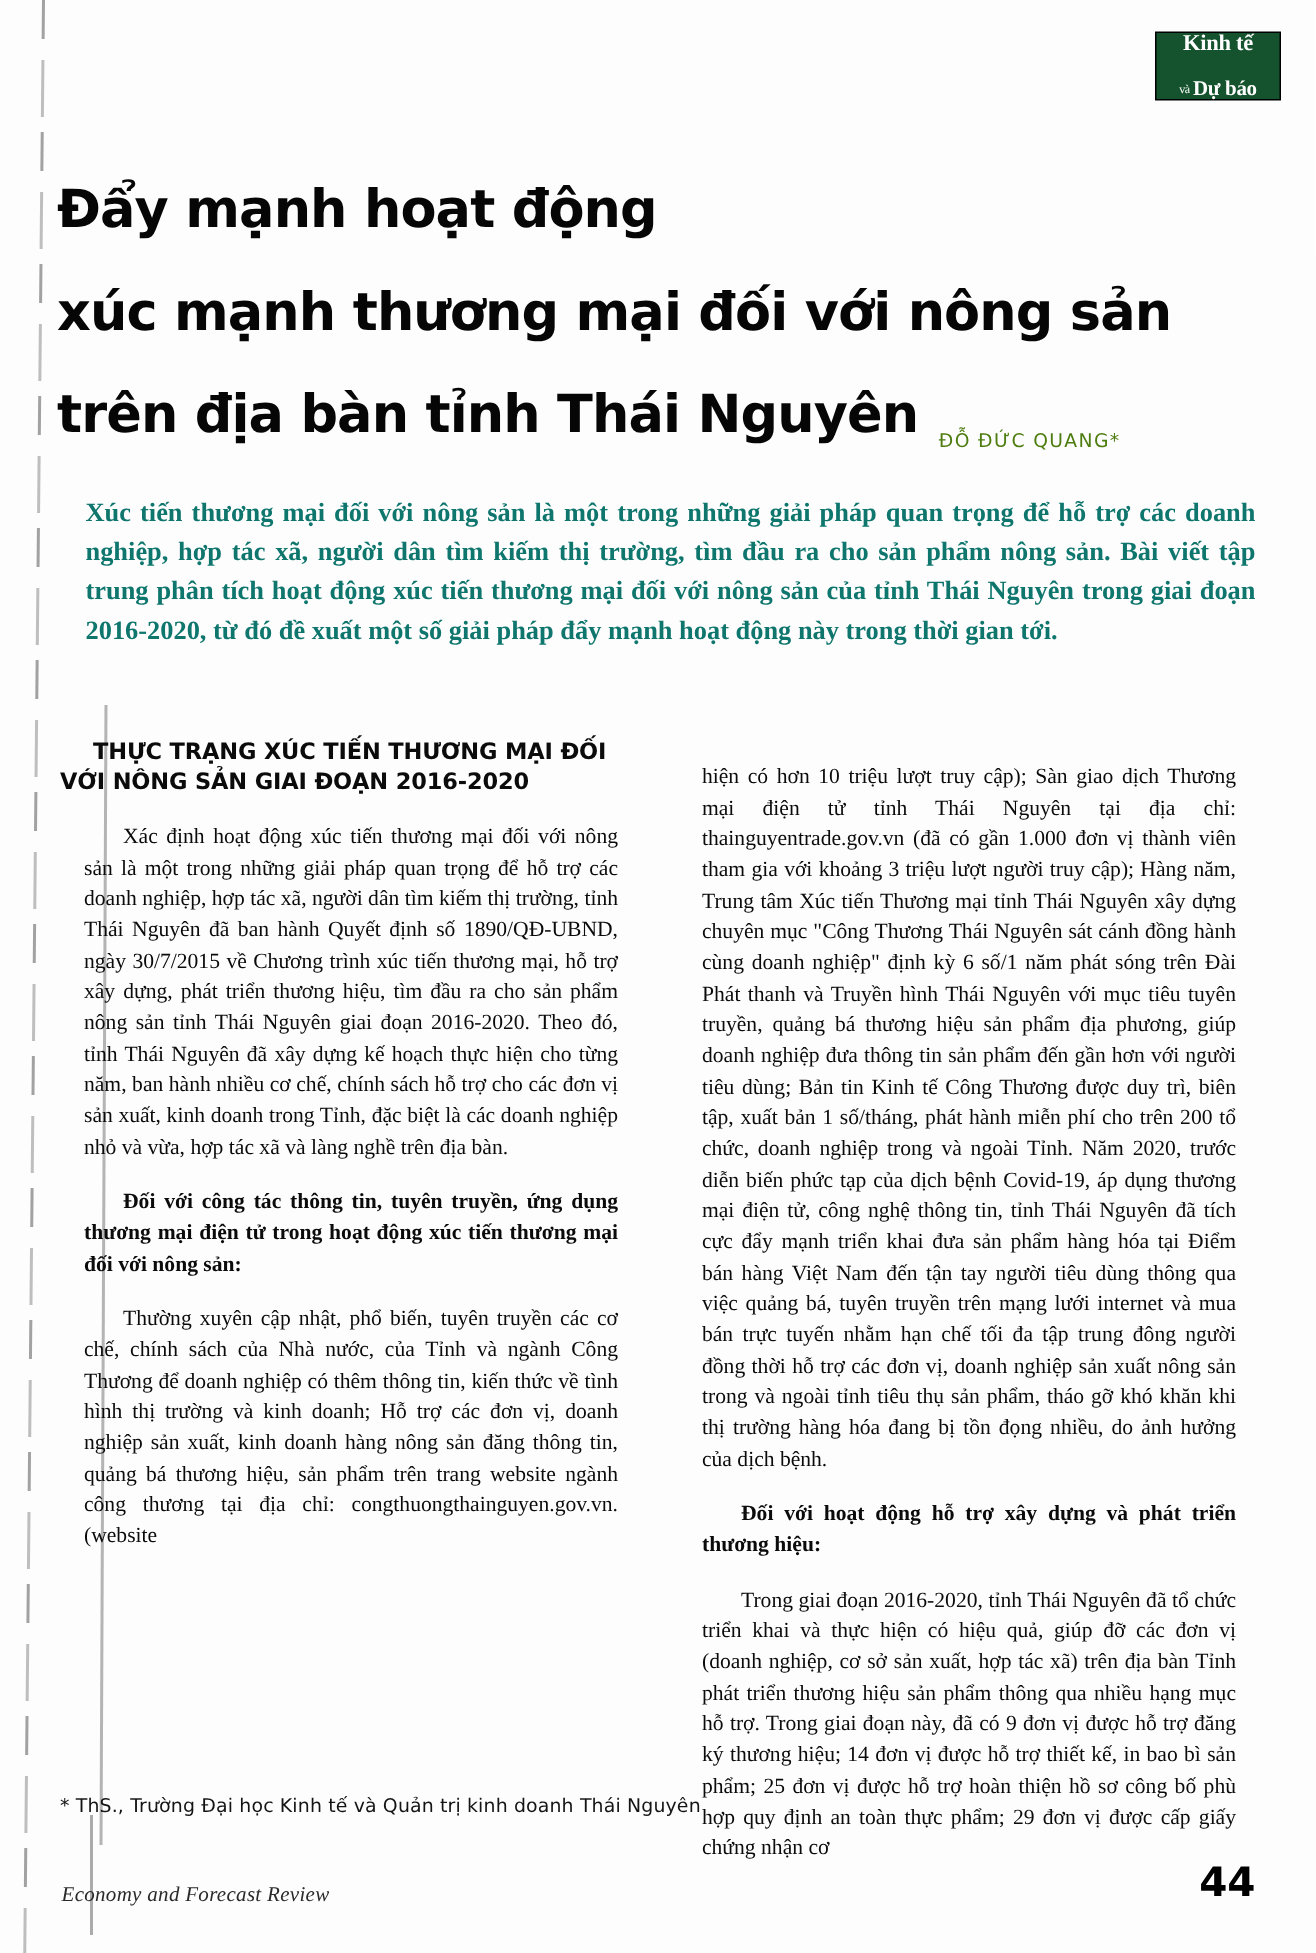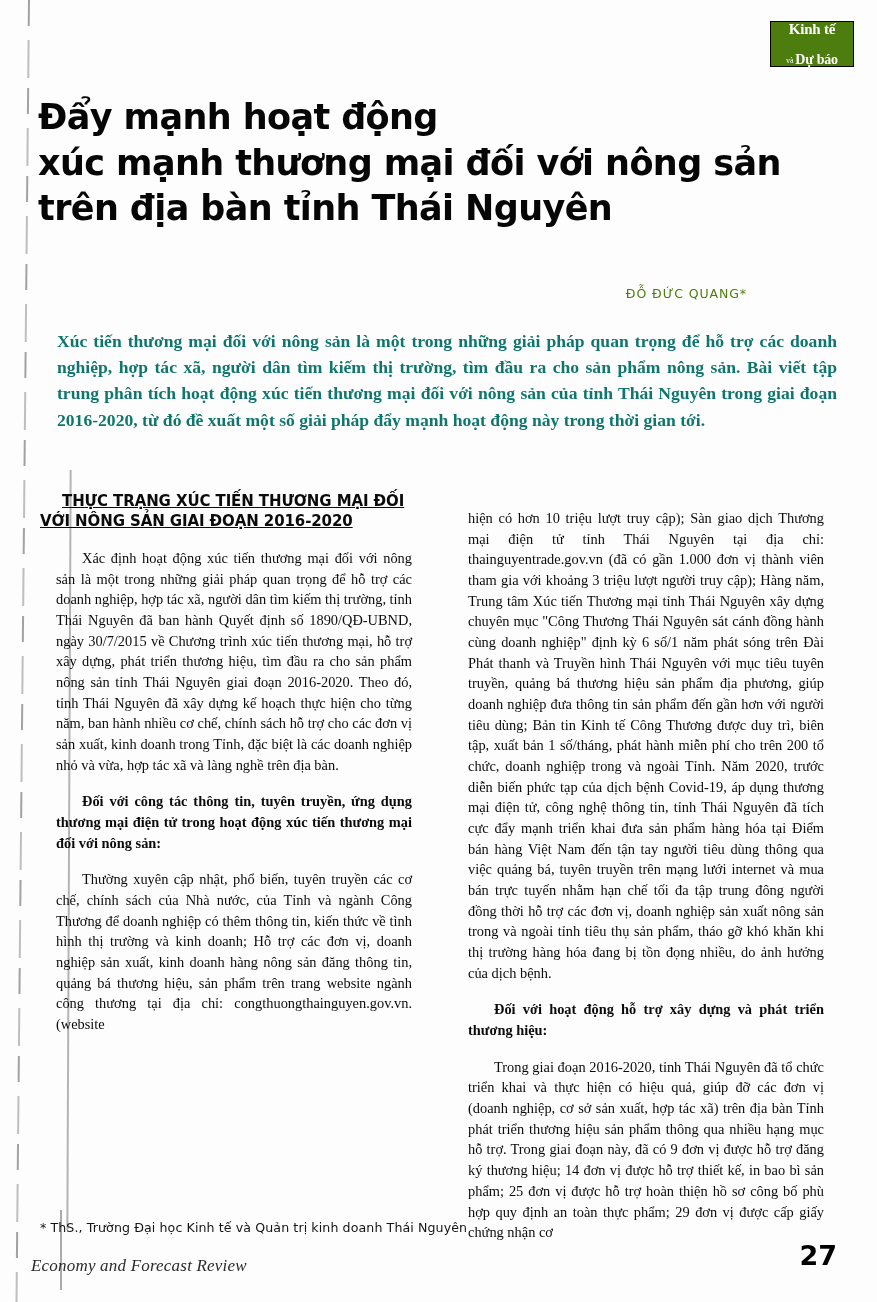--- a/index.html
+++ b/index.html
@@ -63,21 +63,21 @@
     pointer-events: none;
   }
 
   
   .logo-badge {
     position: absolute;
     right: 24px;
     top: 22px;
     width: 82px;
     height: 44px;
-    background: #4d7c0f;
+    background: #14532d;
     color: #ffffff;
     display: flex;
     flex-direction: column;
     align-items: center;
     justify-content: center;
     line-height: 1;
     box-shadow: 0 0 0 1px #000;
   }
   .logo-line1 {
     font-family: "Liberation Serif", serif;
@@ -108,20 +108,21 @@
     width: 790px;
   }
   .title-line {
     font-family: "DejaVu Sans", "Liberation Sans", sans-serif;
     font-weight: bold;
     font-size: 35px;
     line-height: 1.30;
     letter-spacing: -0.6px;
     color: #060606;
     white-space: nowrap;
+    margin-top: 23px;
   }
 
   .byline {
     position: absolute;
     right: 130px;
     top: 286px;
     font-family: "DejaVu Sans", "Liberation Sans", sans-serif;
     font-size: 12.5px;
     letter-spacing: 0.9px;
     color: #4d7c0f;
@@ -162,47 +163,45 @@
     font-family: "DejaVu Sans", "Liberation Sans", sans-serif;
     font-weight: bold;
     font-size: 15px;
     line-height: 1.33;
     text-align: left;
     letter-spacing: -0.1px;
     margin: 0 0 6px 0;
   }
   .sec-head.indent-first {
     text-indent: 22px;
-    text-decoration: underline;
   }
   p.body {
     margin: 16px;
     text-indent: 26px;
   }
   .run-in {
     font-weight: bold;
   }
   .footnote {
     position: absolute;
     left: 40px;
     top: 1196px;
     width: 560px;
     font-family: "DejaVu Sans", "Liberation Sans", sans-serif;
     font-size: 12.6px;
     color: #141414;
     letter-spacing: 0.1px;
-    margin-top: 24px;
   }
   .footer-left {
     position: absolute;
-    left: 31px;
+    left: 41px;
     top: 1256px;
     font-family: "Liberation Serif", "DejaVu Serif", serif;
     font-style: italic;
-    font-size: 17px;
+    font-size: 14px;
     color: #2a2a2a;
     letter-spacing: 0.2px;
   }
   .footer-page {
     position: absolute;
     right: 40px;
     top: 1240px;
     font-family: "DejaVu Sans", "Liberation Sans", sans-serif;
     font-weight: bold;
     font-size: 27px;
@@ -246,15 +245,15 @@
       <p class="body" style="text-indent:0">hiện có hơn 10 triệu lượt truy cập); Sàn giao dịch Thương mại điện tử tỉnh Thái Nguyên tại địa chỉ: thainguyentrade.gov.vn (đã có gần 1.000 đơn vị thành viên tham gia với khoảng 3 triệu lượt người truy cập); Hàng năm, Trung tâm Xúc tiến Thương mại tỉnh Thái Nguyên xây dựng chuyên mục "Công Thương Thái Nguyên sát cánh đồng hành cùng doanh nghiệp" định kỳ 6 số/1 năm phát sóng trên Đài Phát thanh và Truyền hình Thái Nguyên với mục tiêu tuyên truyền, quảng bá thương hiệu sản phẩm địa phương, giúp doanh nghiệp đưa thông tin sản phẩm đến gần hơn với người tiêu dùng; Bản tin Kinh tế Công Thương được duy trì, biên tập, xuất bản 1 số/tháng, phát hành miễn phí cho trên 200 tổ chức, doanh nghiệp trong và ngoài Tỉnh. Năm 2020, trước diễn biến phức tạp của dịch bệnh Covid-19, áp dụng thương mại điện tử, công nghệ thông tin, tỉnh Thái Nguyên đã tích cực đẩy mạnh triển khai đưa sản phẩm hàng hóa tại Điểm bán hàng Việt Nam đến tận tay người tiêu dùng thông qua việc quảng bá, tuyên truyền trên mạng lưới internet và mua bán trực tuyến nhằm hạn chế tối đa tập trung đông người đồng thời hỗ trợ các đơn vị, doanh nghiệp sản xuất nông sản trong và ngoài tỉnh tiêu thụ sản phẩm, tháo gỡ khó khăn khi thị trường hàng hóa đang bị tồn đọng nhiều, do ảnh hưởng của dịch bệnh.</p>
       <p class="body"><span class="run-in">Đối với hoạt động hỗ trợ xây dựng và phát triển thương hiệu:</span></p>
       <p class="body">Trong giai đoạn 2016-2020, tỉnh Thái Nguyên đã tổ chức triển khai và thực hiện có hiệu quả, giúp đỡ các đơn vị (doanh nghiệp, cơ sở sản xuất, hợp tác xã) trên địa bàn Tỉnh phát triển thương hiệu sản phẩm thông qua nhiều hạng mục hỗ trợ. Trong giai đoạn này, đã có 9 đơn vị được hỗ trợ đăng ký thương hiệu; 14 đơn vị được hỗ trợ thiết kế, in bao bì sản phẩm; 25 đơn vị được hỗ trợ hoàn thiện hồ sơ công bố phù hợp quy định an toàn thực phẩm; 29 đơn vị được cấp giấy chứng nhận cơ</p>
     </div>
 
   </div>
 
   <div class="footnote">* ThS., Trường Đại học Kinh tế và Quản trị kinh doanh Thái Nguyên</div>
 
   <div class="footer-left">Economy and Forecast Review</div>
-  <div class="footer-page">27</div>
+  <div class="footer-page">44</div>
 
 </div>
 
 </body></html>

